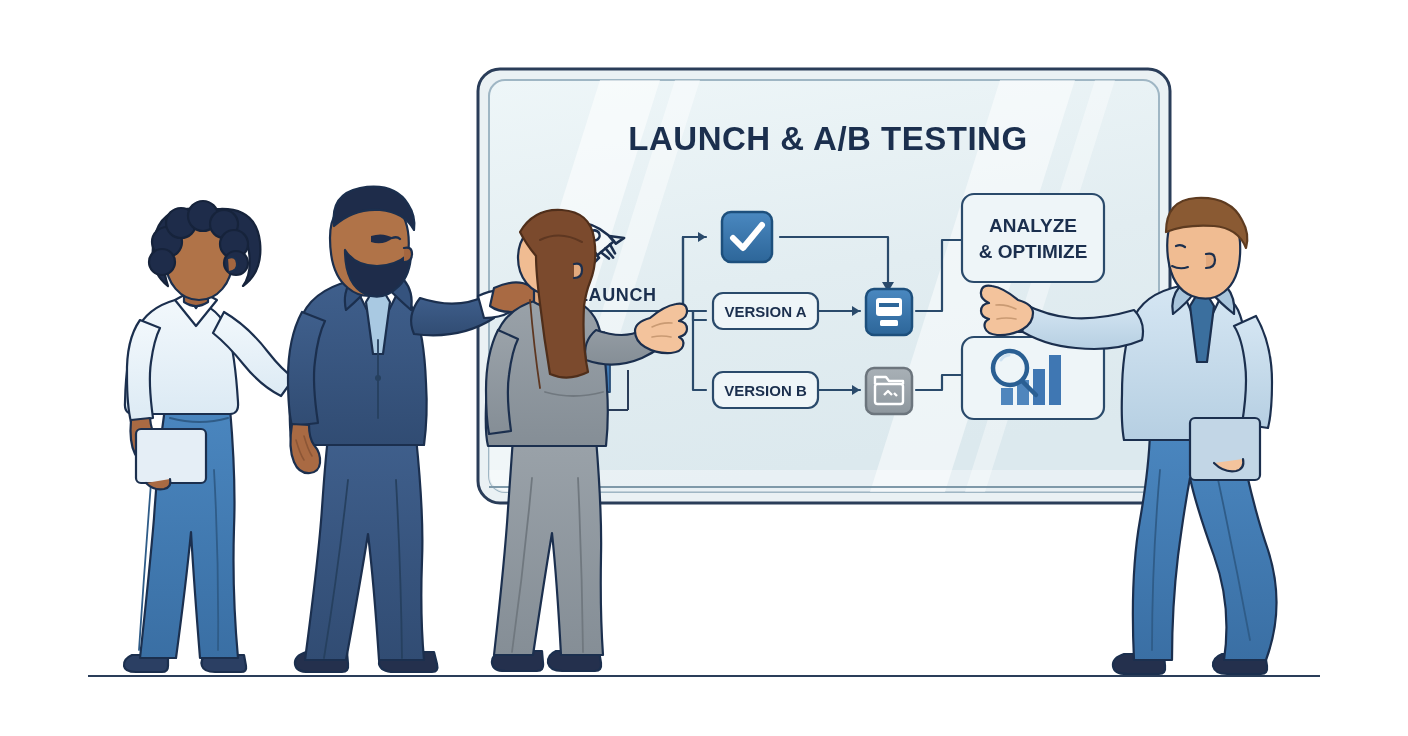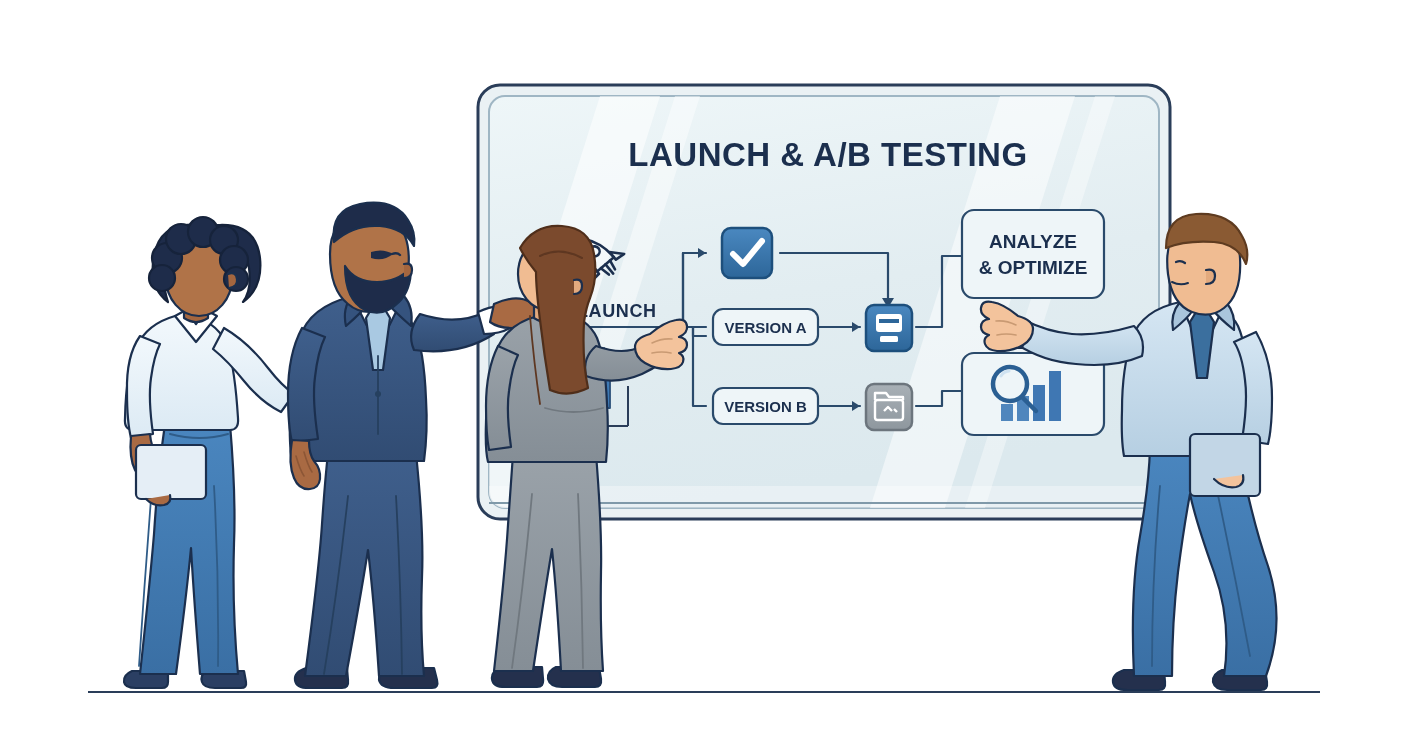--- a/index.html
+++ b/index.html
@@ -4,21 +4,21 @@
 <style>
   html, body {
     margin: 0; padding: 0;
     background: #ffffff;
   }
   body {
     width: 1408px; height: 736px;
     position: relative; overflow: hidden;
     font-family: "Liberation Sans", sans-serif;
   }
-  #scene { position: absolute; inset: 0; margin-top: 16px; }
+  #scene { position: absolute; inset: 0; }
   #scene svg { display: block; }
   .lbl {
     font-family: "Liberation Sans", sans-serif;
     font-weight: bold;
     fill: #1b2f4e;
   }
 </style>
 </head>
 <body>
 

